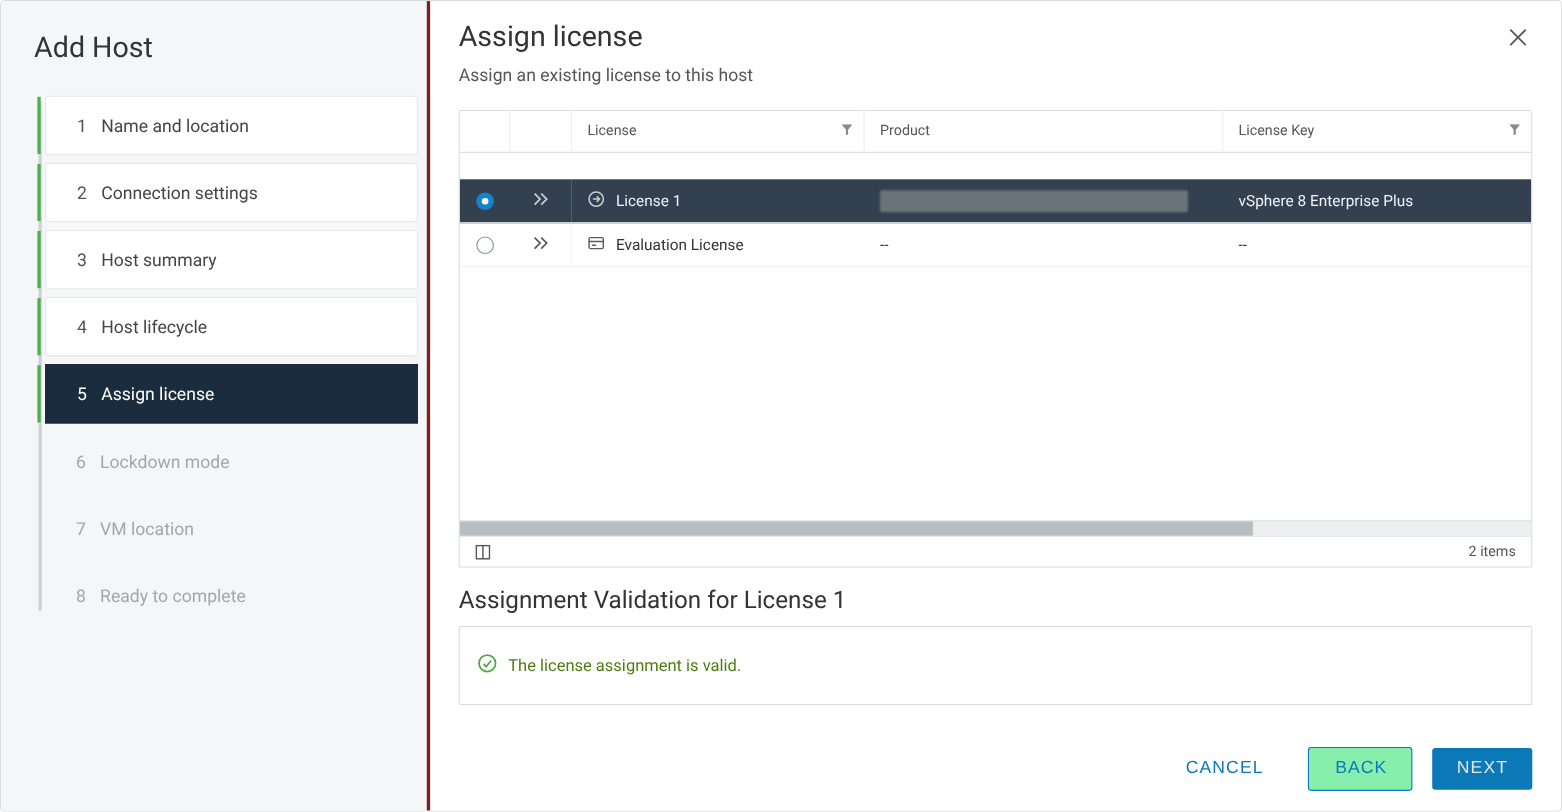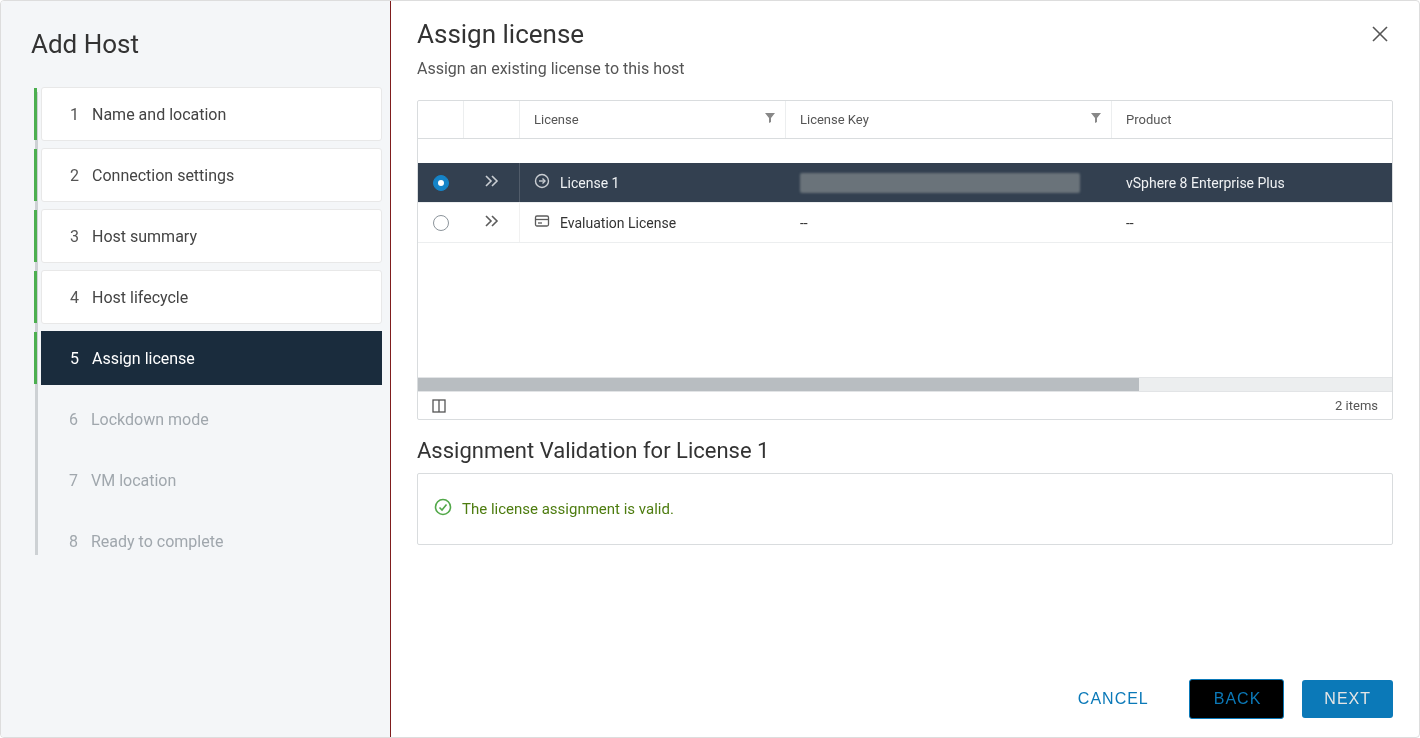--- a/index.html
+++ b/index.html
@@ -16,21 +16,21 @@
     display: flex;
     border: 1px solid #ddd;
     border-radius: 4px;
     overflow: hidden;
     background: #fff;
   }
   
   .sidebar {
     width: 390px;
     background: #f4f6f8;
-    border-right: 1px solid #7f1d1d;
+    border-right: 3px solid #7f1d1d;
     padding: 20px 0 0 0;
     display: flex;
     flex-direction: column;
   }
   .sidebar-title {
     font-size: 26px;
     font-weight: 400;
     color: #333;
     padding: 8px 30px 28px 30px;
   }
@@ -127,21 +127,21 @@
     padding: 4px;
   }
 
   
   .table-wrap {
     border: 1px solid #d9dcde;
     border-radius: 2px;
     flex: 0 0 auto;
     display: flex;
     flex-direction: column;
-    height: 320px;
+    height: 416px;
   }
   .tbl-header, .tbl-row {
     display: grid;
     grid-template-columns: 46px 56px 266px 326px 1fr;
     align-items: center;
     min-height: 38px;
   }
   .tbl-header {
     border-bottom: 1px solid #d9dcde;
     color: #555;
@@ -282,21 +282,21 @@
     border-radius: 3px;
     cursor: pointer;
     text-transform: uppercase;
     background: none;
     border: none;
   }
   .btn-text { color: #0b79b8; }
   .btn-outline {
     color: #0b79b8;
     border: 1px solid #0b79b8;
-    background: #000000;
+    background: #86efac;
     padding-left: 24px;
   }
   .btn-primary {
     background: #0b79b8;
     color: #e5e5e5;
   }
 </style>
 </head>
 <body>
 
@@ -360,29 +360,29 @@
         <div class="th"></div>
         <div class="th">
           <span>License</span>
           <span class="funnel">
             <svg width="10" height="10" viewBox="0 0 10 10" fill="currentColor">
                 <polygon points="0,0 10,0 6,5 6,9 4,10 4,5"></polygon>
               </svg>
           </span>
         </div>
         <div class="th">
+          <span>Product</span>
+        </div>
+        <div class="th">
           <span>License Key</span>
           <span class="funnel">
             <svg width="10" height="10" viewBox="0 0 10 10" fill="currentColor">
                 <polygon points="0,0 10,0 6,5 6,9 4,10 4,5"></polygon>
               </svg>
           </span>
-        </div>
-        <div class="th">
-          <span>Product</span>
         </div>
       </div>
 
       <div class="tbl-body">
 
         <div class="tbl-row selected">
           <div class="cell radio-cell">
             <span class="radio checked"></span>
           </div>
           <div class="cell expand-cell">

